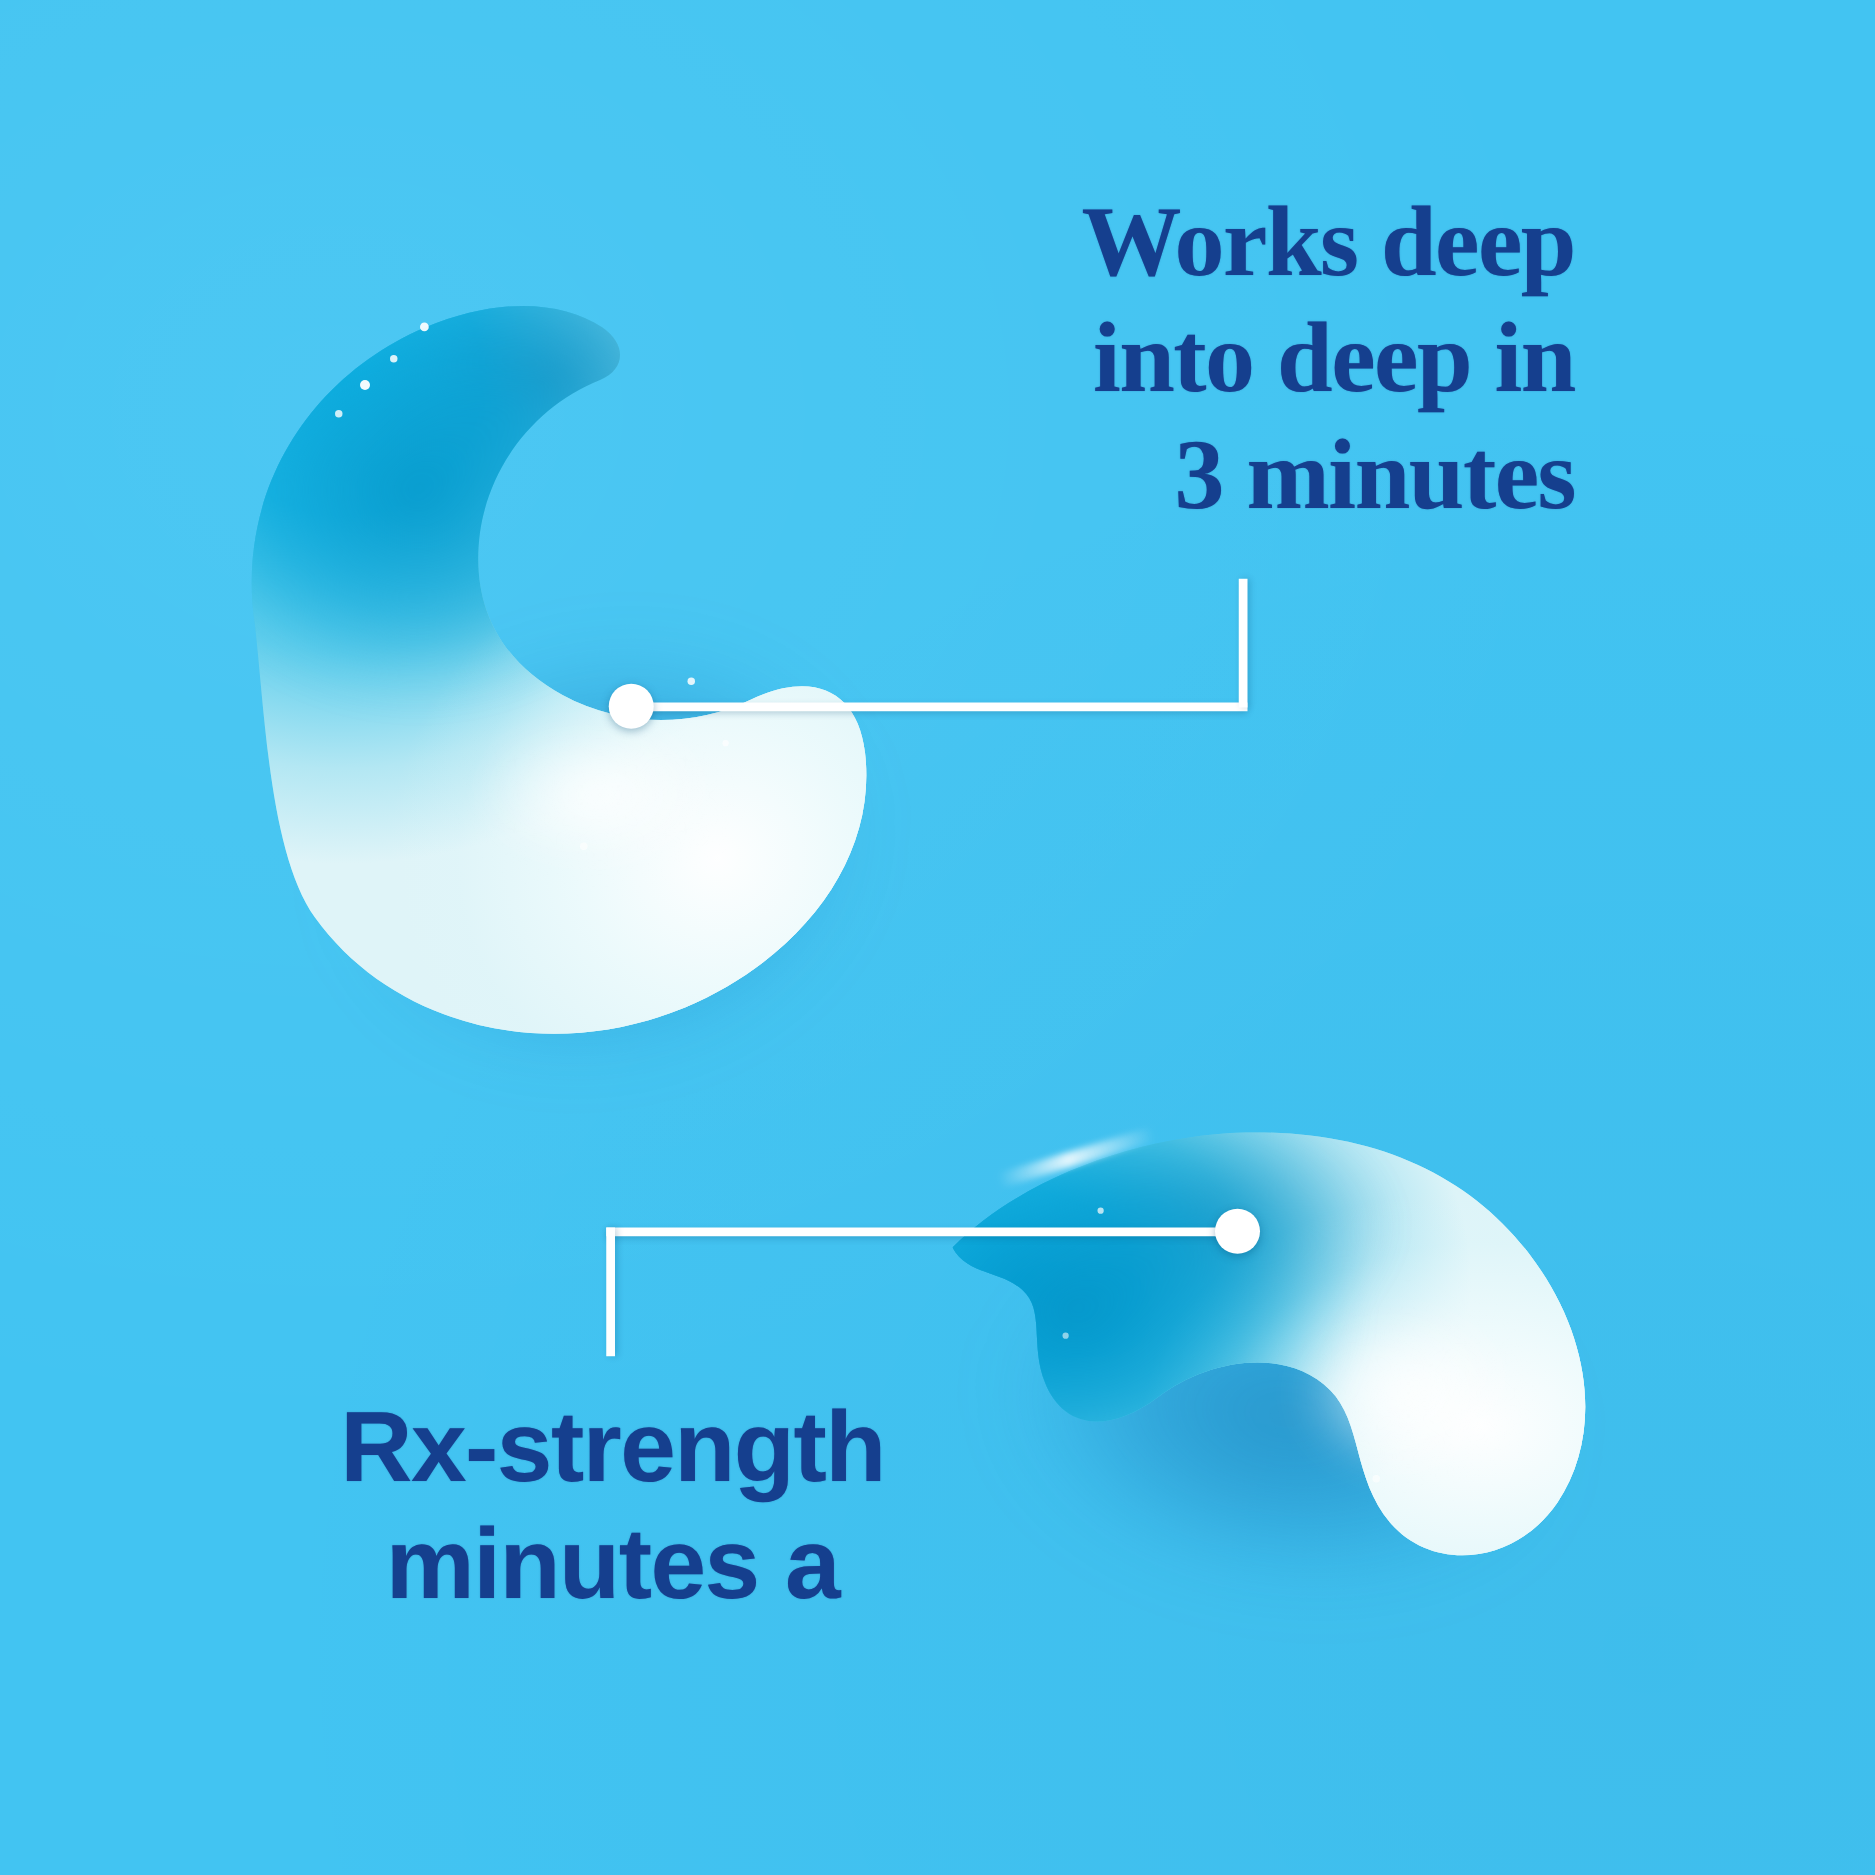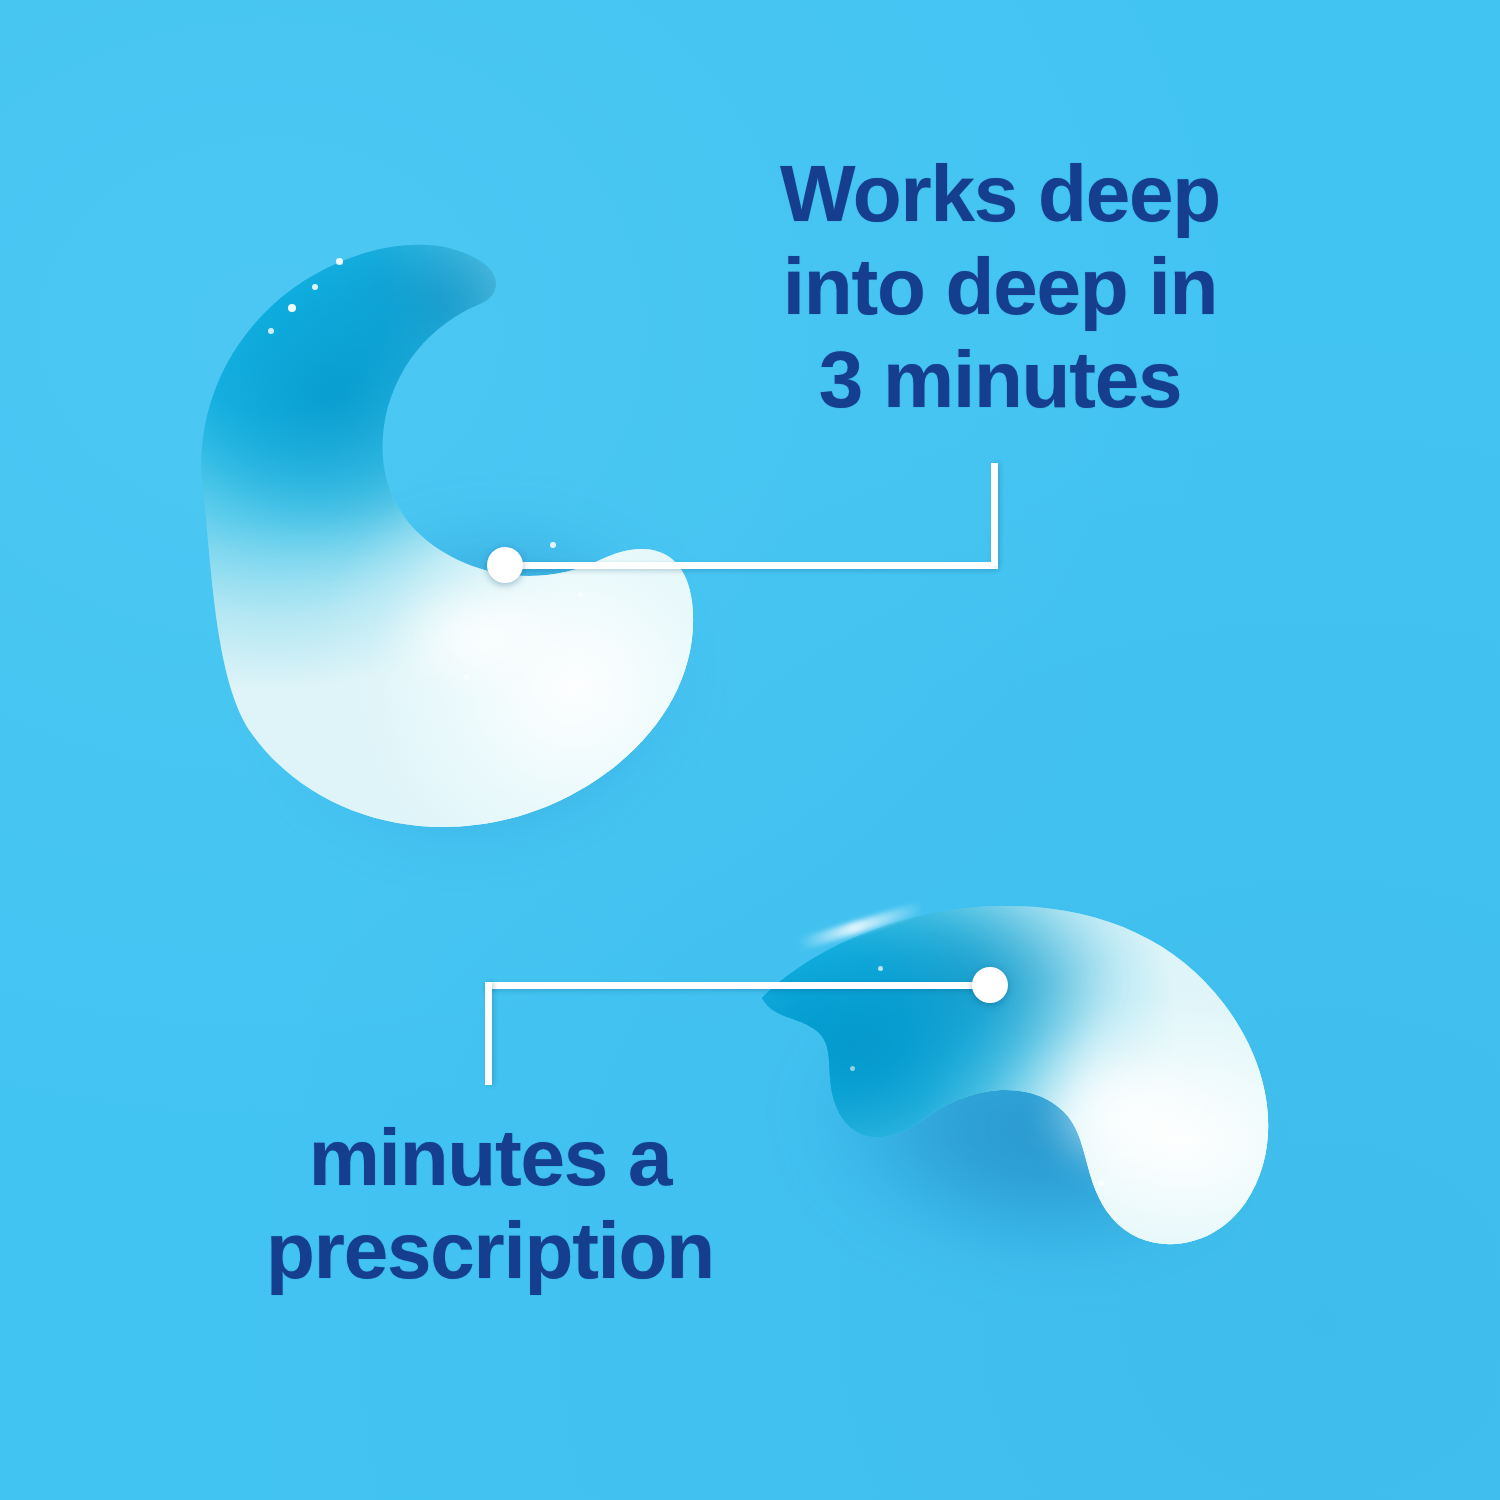--- a/index.html
+++ b/index.html
@@ -166,22 +166,23 @@
     font-size:80px;
     line-height:1.16;
     letter-spacing:-1.2px;
     text-align:center;
     white-space:nowrap;
     text-shadow:0 0 1px rgba(21,63,142,0.5);
   }
   .benefit .tl{display:block;}
 
   .benefit-top{
-    left:700px;top:148px;width:600px;
-    text-align:center;
+    left:660px;top:148px;width:600px;
+    text-align:right;
+    font-family:Liberation Serif, serif;
   }
   .benefit-bottom{
     left:190px;top:1112px;width:600px;
     text-align:center;
   }
 </style>
 </head>
 <body>
 
 <div class="stage">
@@ -225,17 +226,17 @@
     <div class="c-v"></div>
   </div>
 
   <div class="benefit benefit-top">
     <span class="tl">Works deep</span>
     <span class="tl">into deep in</span>
     <span class="tl">3 minutes</span>
   </div>
 
   <div class="benefit benefit-bottom">
+    <span class="tl">Rx-strength</span>
     <span class="tl">minutes a</span>
-    <span class="tl">prescription</span>
   </div>
 
 </div>
 
 </body></html>

